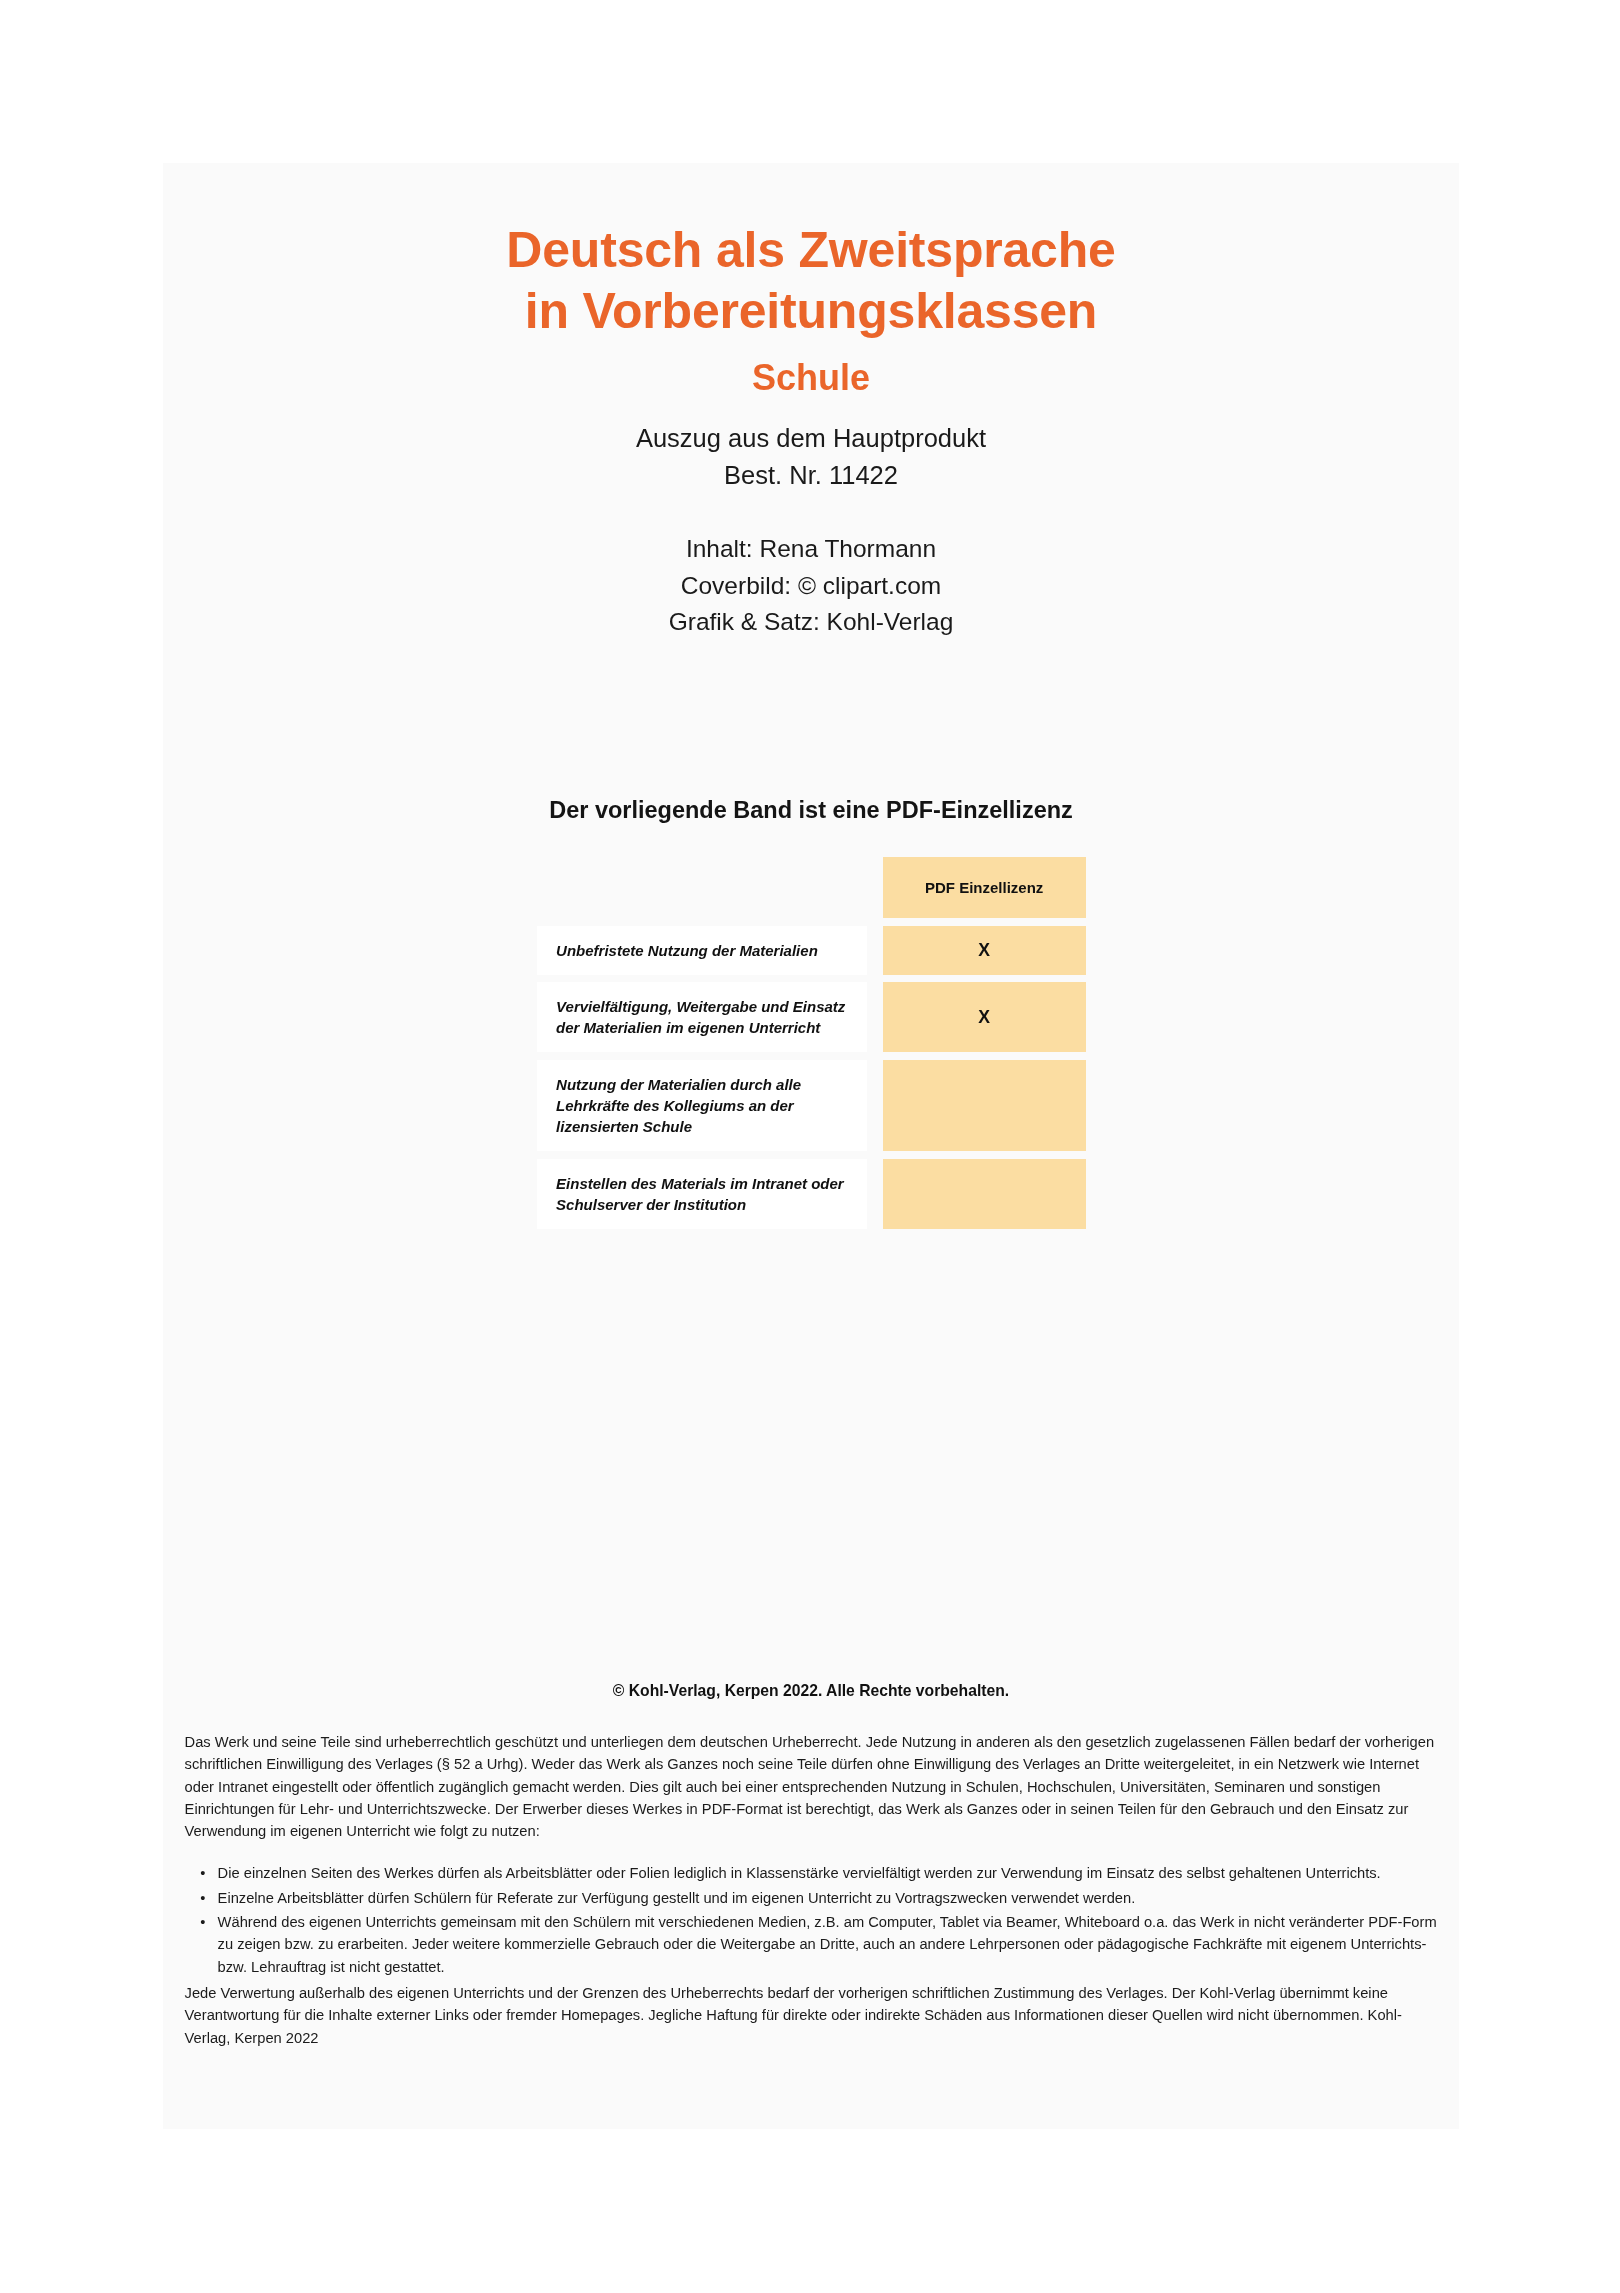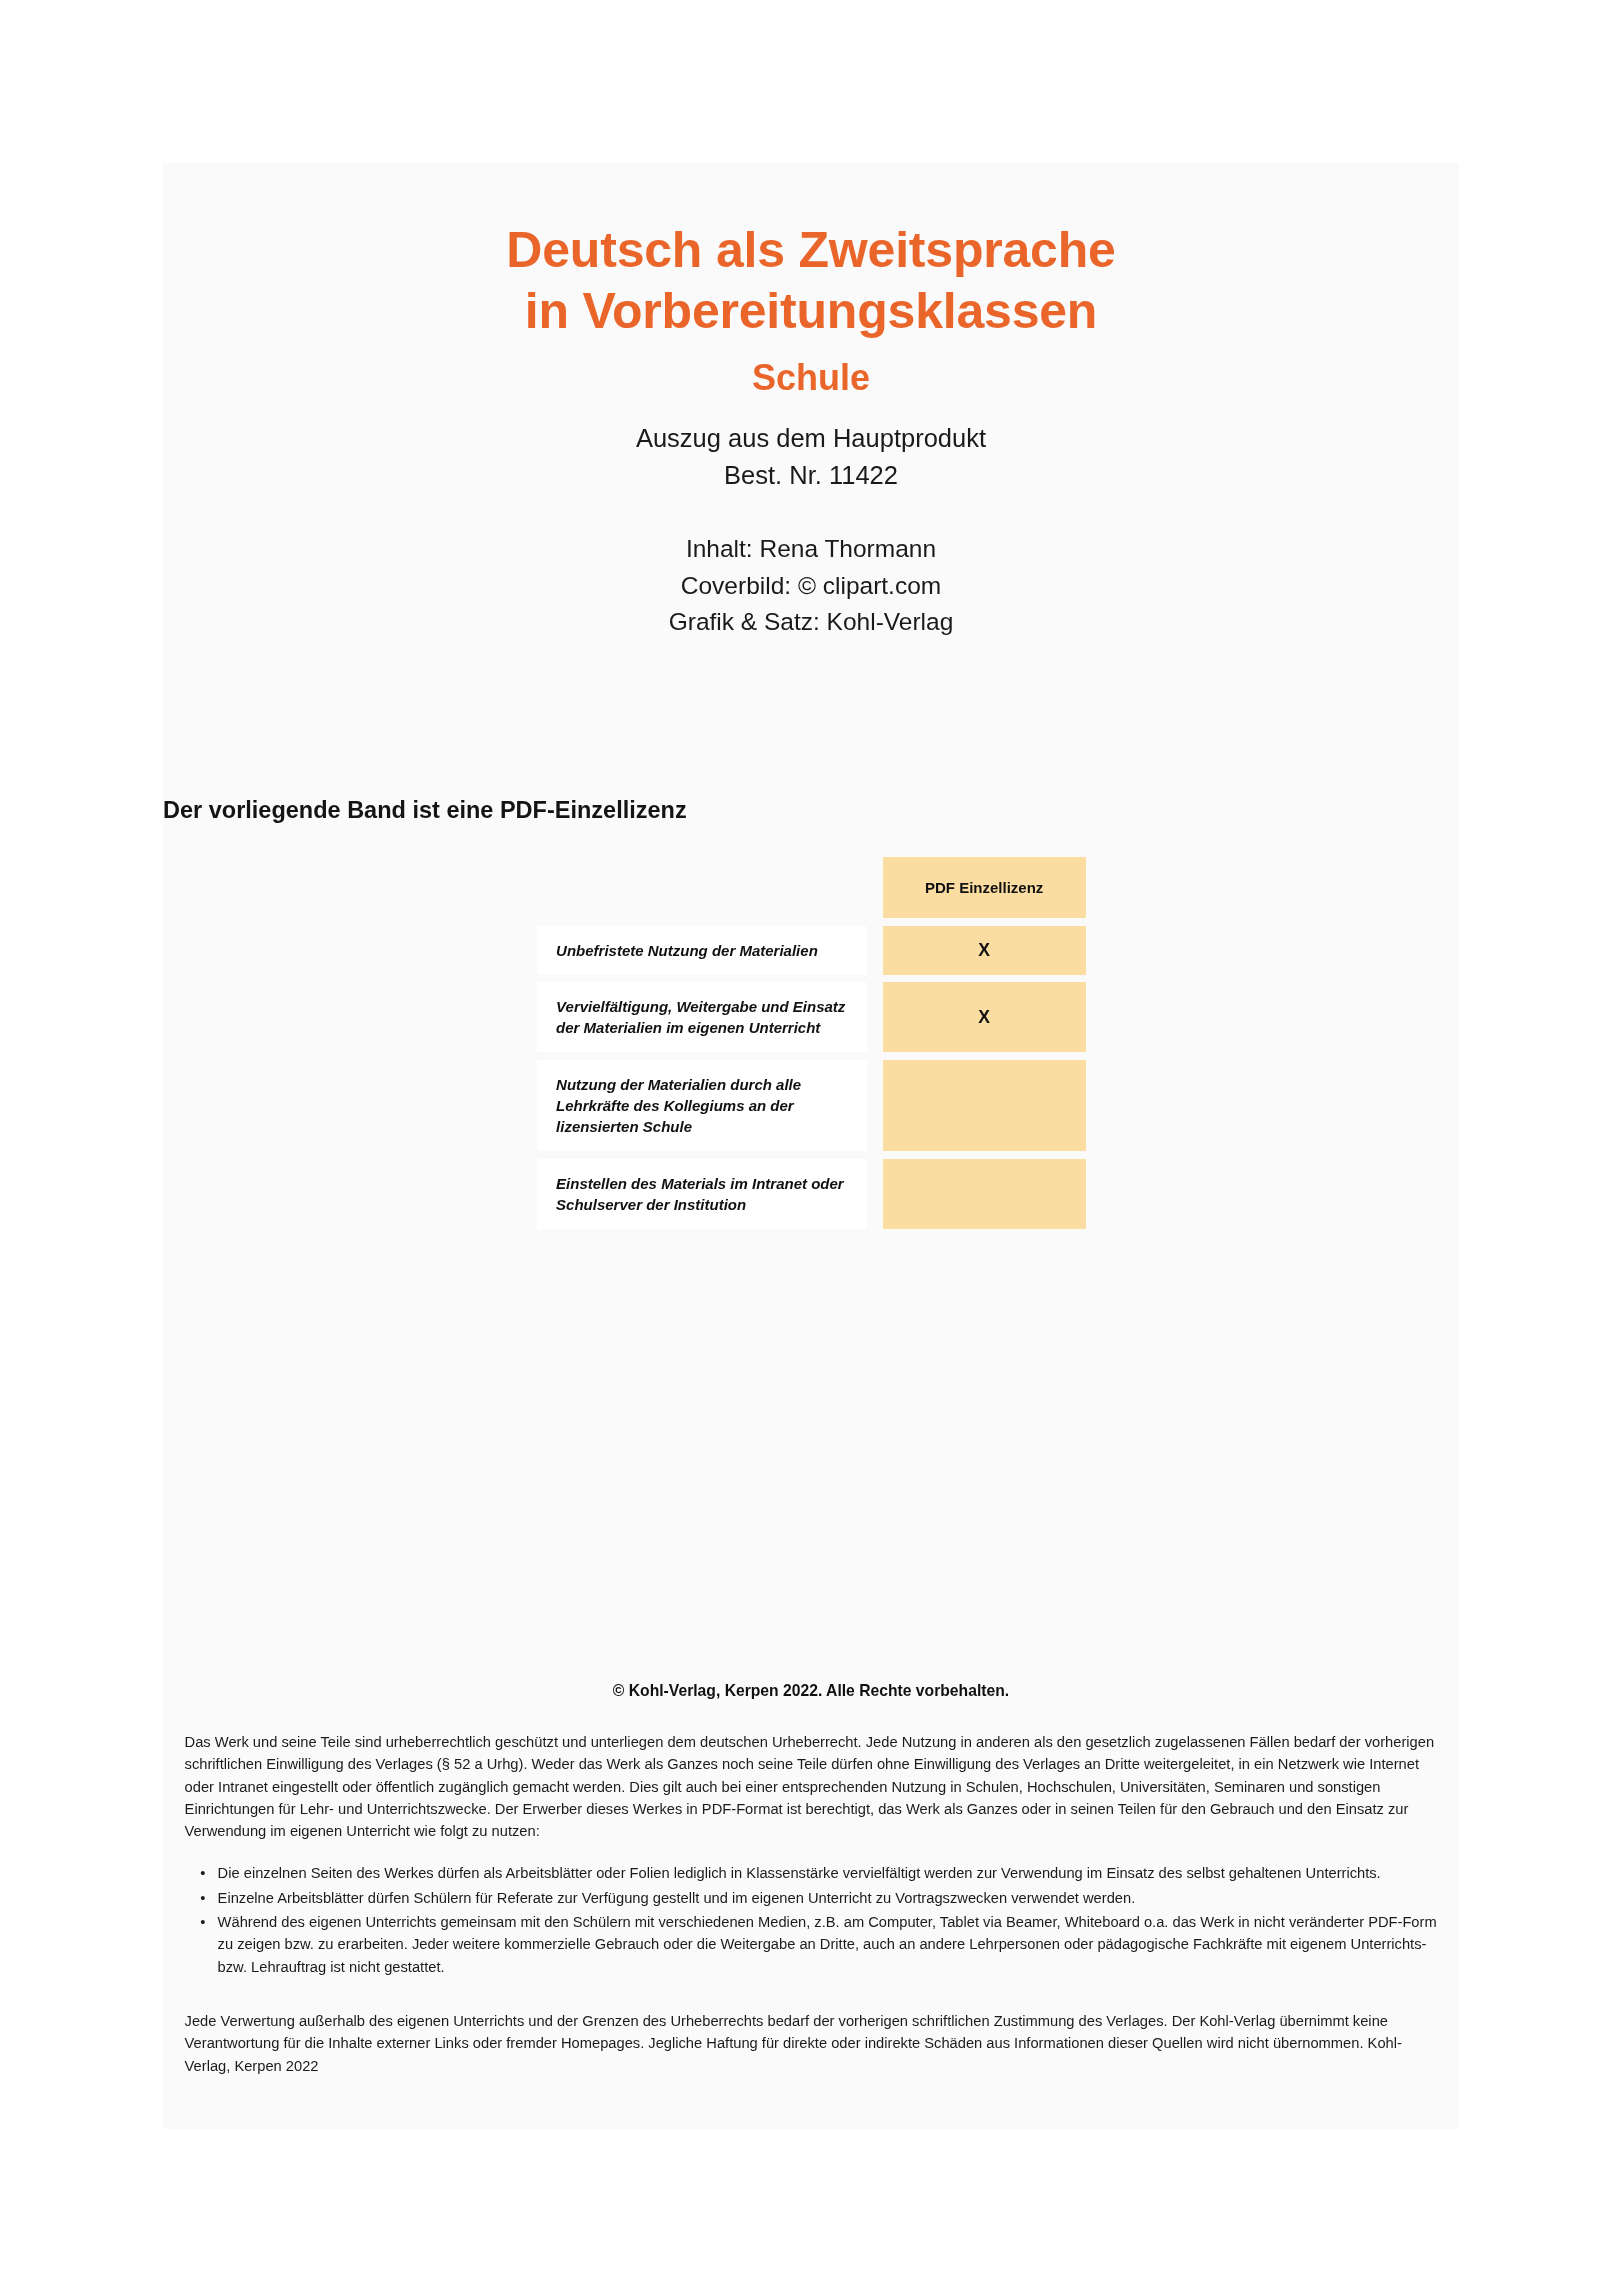--- a/index.html
+++ b/index.html
@@ -62,21 +62,21 @@
     color: #1a1a1a;
     font-size: 24.5px;
     font-weight: normal;
     line-height: 1.48;
     margin-top: 37px;
   }
   .credits .line { display: block; }
 
   
   .license-heading {
-    text-align: left;
+    text-align: center;
     font-size: 23.5px;
     font-weight: bold;
     color: #141414;
     margin-top: 157px;
   }
 
   .license-table {
     margin: 33px auto 0 auto;
     width: 549px;
     border-collapse: separate;
@@ -153,21 +153,21 @@
     line-height: 1.52;
   }
   .legal-list li .bullet {
     position: absolute;
     left: 15.7px;
     top: 0;
     font-size: 14.7px;
     line-height: 1.52;
   }
   .legal-tail {
-    margin-top: 32px;
+    margin-top: 4px;
     font-size: 14.7px;
     line-height: 1.52;
     color: #1b1b1b;
   }
 </style>
 </head>
 <body>
 
 <div id="page-sheet">
 

